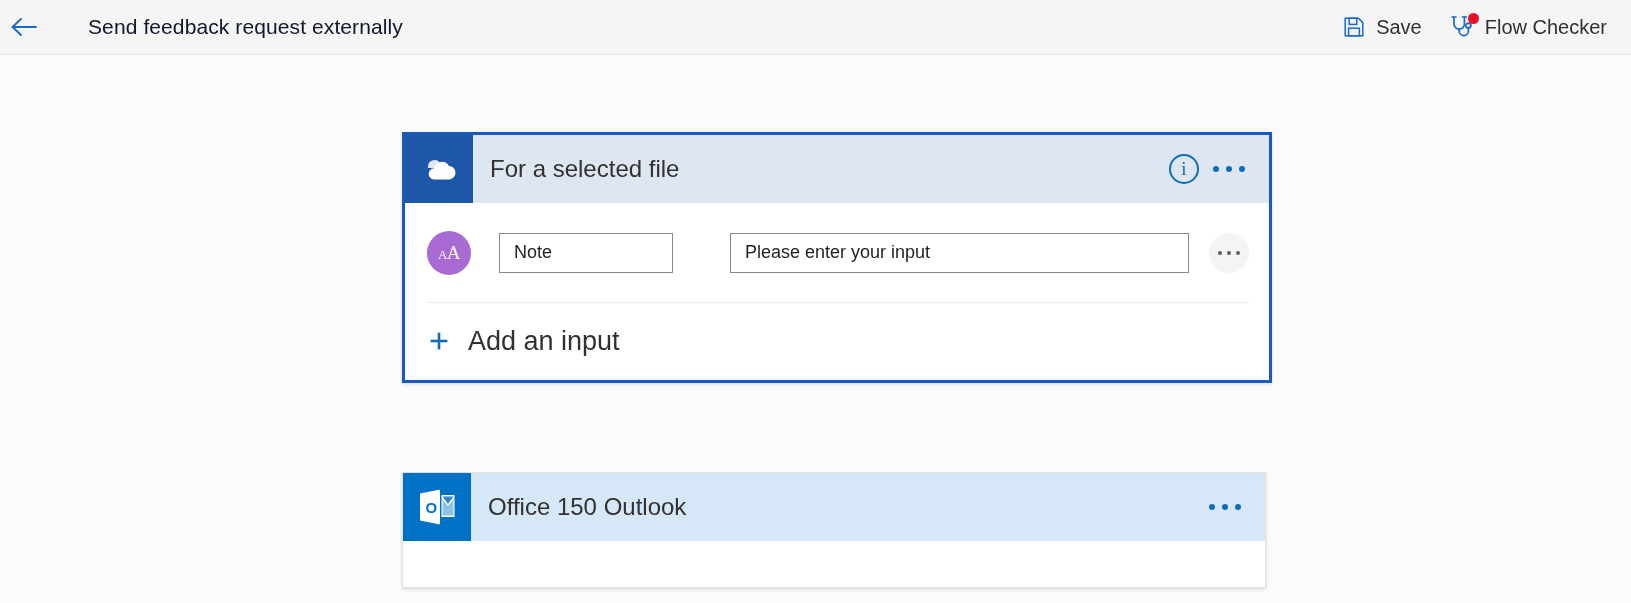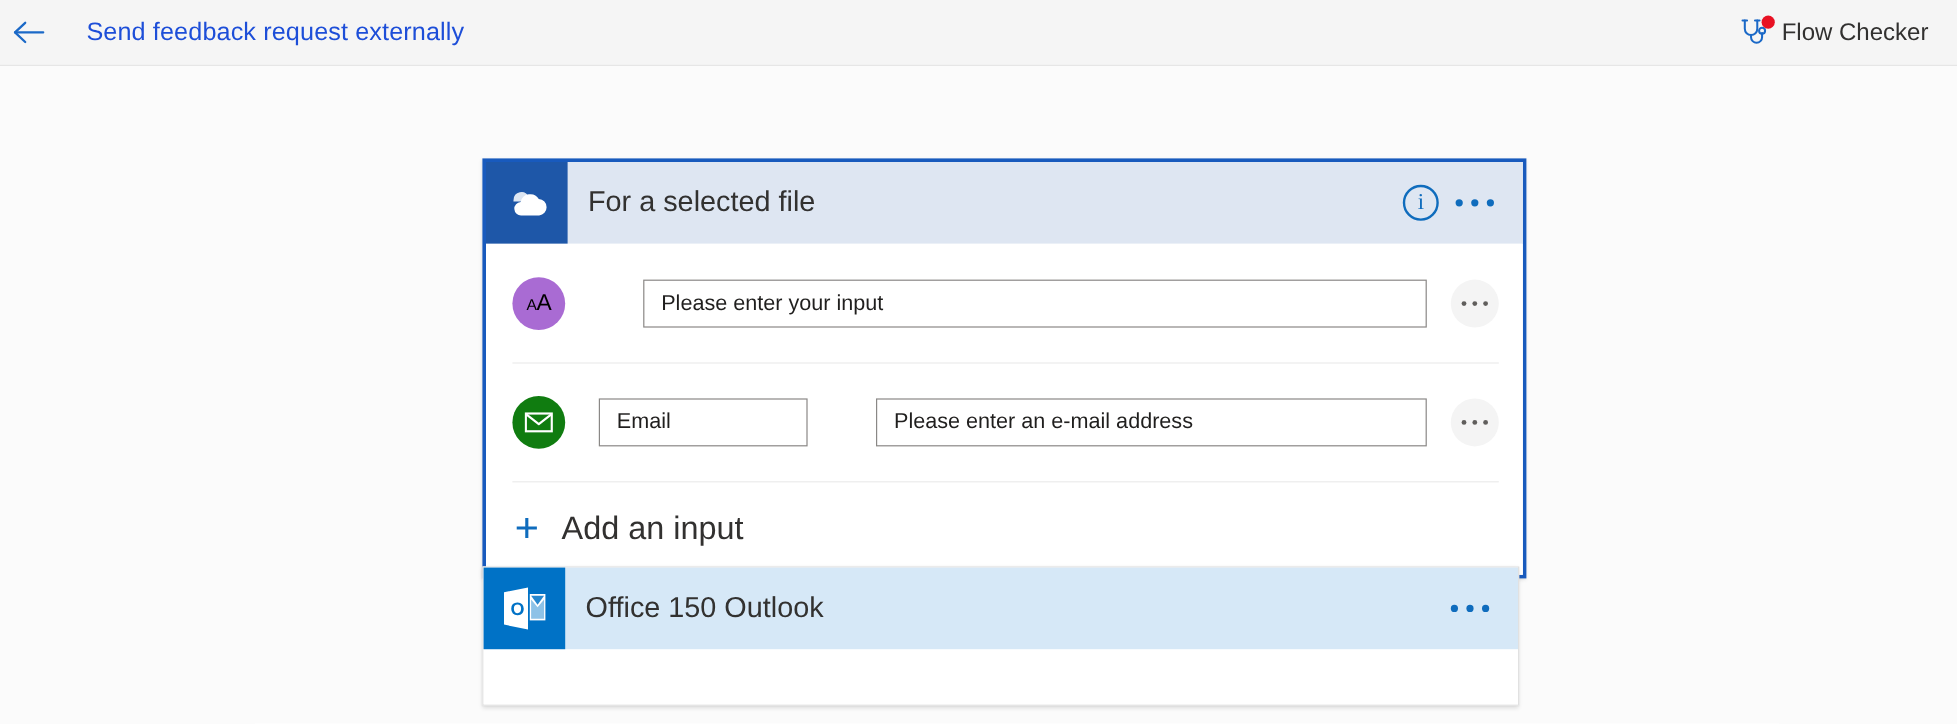--- a/index.html
+++ b/index.html
@@ -28,24 +28,24 @@
     width: 48px;
     height: 54px;
     display: flex;
     align-items: center;
     justify-content: center;
     cursor: pointer;
   }
   .back-btn svg { display: block; }
   .page-title {
     font-size: 21px;
-    color: #1d4ed8;
+    color: #0f172a;
     font-weight: 400;
     letter-spacing: .1px;
-    margin-left: 24px;
+    margin-left: 40px;
     white-space: nowrap;
   }
   .topbar-right {
     position: absolute;
     right: 12px;
     top: 0;
     height: 54px;
     display: flex;
     align-items: center;
     gap: 4px;
@@ -190,24 +190,24 @@
     border-radius: 50%;
     display: flex;
     align-items: center;
     justify-content: center;
     flex: 0 0 auto;
     margin-right: 28px;
   }
   .type-badge.purple { background: #a96bd3; }
   .type-badge.green  { background: #107c10; }
   .badge-text {
-    color: #000000;
+    color: #ffffff;
     font-size: 19px;
     letter-spacing: -.5px;
-    font-family: Liberation Sans, sans-serif;
+    font-family: Liberation Serif, serif;
   }
   .badge-text .small { font-size: 13px; }
   .field {
     border: 1px solid #8a8886;
     background: #fff;
     height: 40px;
     display: flex;
     align-items: center;
     padding: 0 14px;
     font-size: 18px;
@@ -310,20 +310,30 @@
         <path d="M11 3 L2.5 11 L11 19" fill="none" stroke="#1b69c7" stroke-width="1.9" stroke-linecap="round" stroke-linejoin="round"></path>
         <line x1="2.6" y1="11" x2="26" y2="11" stroke="#1b69c7" stroke-width="1.9" stroke-linecap="round"></line>
       </svg>
     </span>
   </div>
 
   <div class="page-title">Send feedback request externally</div>
 
   <div class="topbar-right">
 
+    <div class="cmd-btn">
+      <span class="cmd-icon">
+        <svg width="22" height="22" viewBox="0 0 22 22">
+          <path d="M2.2 2.2 H15.4 L19.8 6.6 V19.8 H2.2 Z" fill="none" stroke="#1b69c7" stroke-width="1.5"></path>
+          <rect x="6.2" y="2.2" width="7.6" height="6.2" fill="none" stroke="#1b69c7" stroke-width="1.5"></rect>
+          <rect x="5.6" y="12.2" width="10.8" height="7.6" fill="none" stroke="#1b69c7" stroke-width="1.5"></rect>
+        </svg>
+      </span>
+      <span>Save</span>
+    </div>
 
     <div class="cmd-btn">
       <span class="cmd-icon">
         <svg width="26" height="24" viewBox="0 0 26 24">
           <path d="M4 2 V9 a5.2 5.2 0 0 0 10.4 0 V2" fill="none" stroke="#1b69c7" stroke-width="1.7" stroke-linecap="round"></path>
           <line x1="2.1" y1="2" x2="5.9" y2="2" stroke="#1b69c7" stroke-width="1.7" stroke-linecap="round"></line>
           <line x1="12.5" y1="2" x2="16.3" y2="2" stroke="#1b69c7" stroke-width="1.7" stroke-linecap="round"></line>
           <path d="M9.2 14.2 V16 a4.6 4.6 0 0 0 9.2 0 V12.6" fill="none" stroke="#1b69c7" stroke-width="1.7" stroke-linecap="round"></path>
           <circle cx="18.4" cy="10.6" r="2.5" fill="none" stroke="#1b69c7" stroke-width="1.7"></circle>
         </svg>
@@ -358,43 +368,29 @@
         </div>
       </div>
     </div>
 
     <div class="card-body">
 
       <div class="input-row">
         <div class="type-badge purple">
           <span class="badge-text"><span class="small">A</span>A</span>
         </div>
+        <div class="field field-name">Note</div>
         <div class="field field-value">Please enter your input</div>
         <div class="row-menu">
           <i></i>
           <i></i>
           <i></i>
         </div>
       </div>
 
-      <div class="input-row">
-        <div class="type-badge green">
-          <svg width="24" height="18" viewBox="0 0 24 18">
-            <rect x="1.2" y="1.6" width="21.6" height="14.8" fill="none" stroke="#ffffff" stroke-width="1.8"></rect>
-            <path d="M1.6 2.4 L12 10.4 L22.4 2.4" fill="none" stroke="#ffffff" stroke-width="1.8" stroke-linejoin="round"></path>
-          </svg>
-        </div>
-        <div class="field field-name">Email</div>
-        <div class="field field-value">Please enter an e-mail address</div>
-        <div class="row-menu">
-          <i></i>
-          <i></i>
-          <i></i>
-        </div>
-      </div>
 
       <div class="add-row">
         <span class="plus-icon">
           <svg width="22" height="22" viewBox="0 0 22 22">
             <line x1="11" y1="2.6" x2="11" y2="19.4" stroke="#0f6cbd" stroke-width="2.6" stroke-linecap="butt"></line>
             <line x1="2.6" y1="11" x2="19.4" y2="11" stroke="#0f6cbd" stroke-width="2.6" stroke-linecap="butt"></line>
           </svg>
         </span>
         <span class="add-label">Add an input</span>
       </div>

